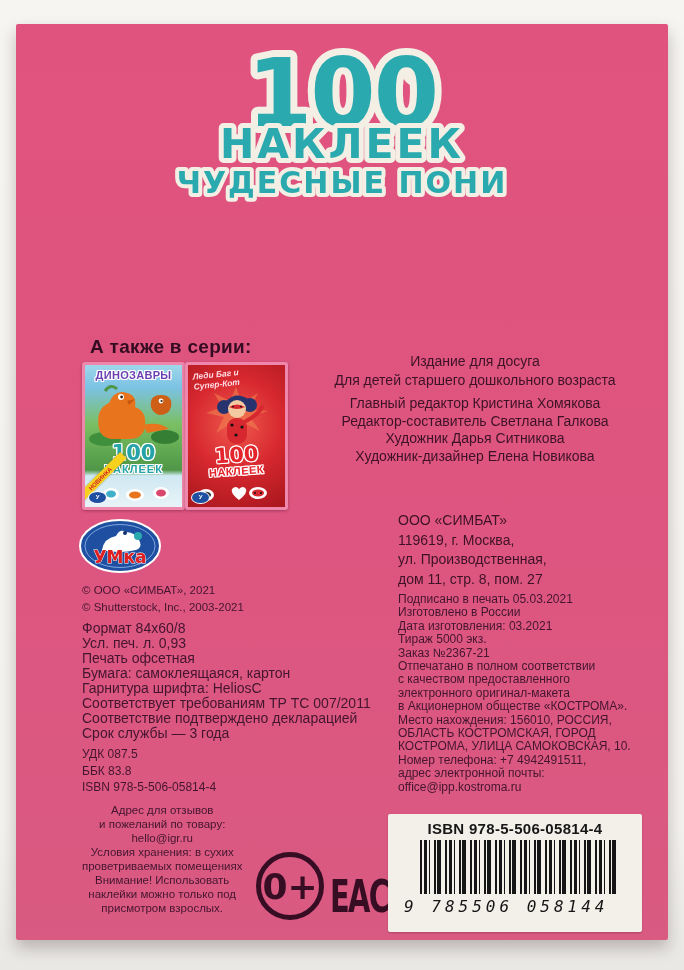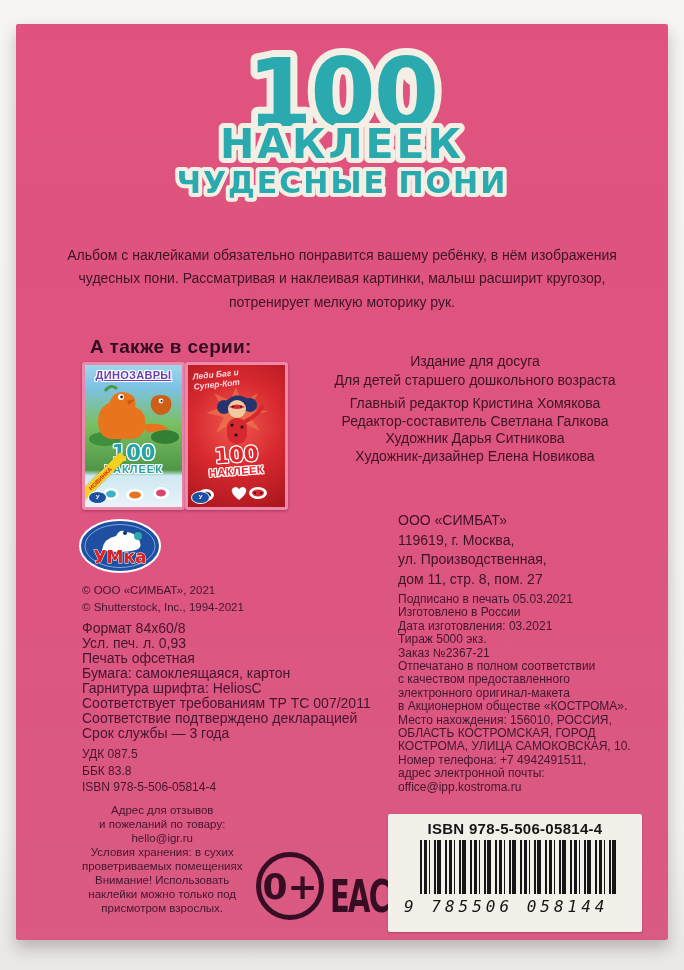--- a/index.html
+++ b/index.html
@@ -117,21 +117,21 @@
   }
   .thumb-dino{left:66px;
     background:linear-gradient(180deg,#9ed7ea 0%,#7cc2e4 16%,#7abf62 42%,#4f9747 74%,#cfe8f2 78%,#e8f3f8 100%);}
   .thumb-lady{left:169px;
     background:radial-gradient(circle at 50% 42%,#ef5a4e 0%,#d7282f 48%,#a8161d 100%);}
   .outline-white{
     text-shadow:-1px -1px 0 #fff,1px -1px 0 #fff,-1px 1px 0 #fff,1px 1px 0 #fff,
                  0 -1px 0 #fff,0 1px 0 #fff,-1px 0 0 #fff,1px 0 0 #fff;
   }
   .dino-title{position:absolute;top:4px;width:100%;text-align:center;
-    font-weight:bold;font-size:11px;color:#6a3fb0;letter-spacing:.3px;text-decoration:underline;}
+    font-weight:bold;font-size:11px;color:#6a3fb0;letter-spacing:.3px;}
   .thumb-art{position:absolute;left:0;top:16px;width:97px;height:66px;}
   .thumb-100{position:absolute;top:76px;width:100%;text-align:center;
     font-weight:bold;font-size:21px;color:#26a3a8;font-family:"DejaVu Sans",sans-serif;}
   .thumb-word{position:absolute;top:98px;width:100%;text-align:center;
     font-weight:bold;font-size:11px;color:#26a3a8;letter-spacing:1px;}
   .thumb-lady .thumb-100{color:#e3242b;transform:rotate(-4deg);top:78px;}
   .thumb-lady .thumb-word{color:#e3242b;transform:rotate(-4deg);top:100px;letter-spacing:.5px;}
   .ribbon{
     position:absolute;left:-18px;bottom:24px;width:66px;
     transform:rotate(-45deg);background:#f7d11e;color:#d42222;
@@ -159,23 +159,20 @@
     <svg class="title-svg" viewBox="0 0 652 190">
       <g>
         <circle cx="402" cy="22" r="17" fill="#f3efe5"></circle>
         <circle cx="407" cy="17" r="10" fill="#d4d0c6"></circle>
       </g>
       <text x="326" y="78" font-size="94" stroke-width="14" letter-spacing="-2">100</text>
       <text x="326" y="110" font-size="41" stroke-width="10" letter-spacing="3">НАКЛЕЕК</text>
       <text x="326" y="145" font-size="30" stroke-width="8" letter-spacing="2">ЧУДЕСНЫЕ ПОНИ</text>
     </svg>
 
-    <div class="description preline">Альбом с наклейками обязательно понравится вашему ребёнку, в нём изображения
-чудесных пони. Рассматривая и наклеивая картинки, малыш расширит кругозор,
-потренирует мелкую моторику рук.</div>
 
     <div class="series-heading">А также в серии:</div>
 
     <div class="thumb thumb-dino">
       <div class="dino-title outline-white">ДИНОЗАВРЫ</div>
       <svg class="thumb-art" viewBox="0 0 97 66">
         <ellipse cx="20" cy="58" rx="16" ry="7" fill="#3f8f3c"></ellipse>
         <ellipse cx="80" cy="56" rx="14" ry="7" fill="#357f34"></ellipse>
         <path d="M14 48 Q10 28 24 22 Q30 8 42 12 Q52 14 50 26 Q62 30 60 46 Q58 58 44 58 L26 58 Q16 56 14 48 Z" fill="#e8751e"></path>
         <circle cx="36" cy="16" r="3" fill="#fff"></circle>
@@ -267,21 +264,21 @@
         <ellipse cx="42" cy="28" rx="40" ry="26" fill="#1e4fa1" stroke="#ffffff" stroke-width="2"></ellipse>
         <ellipse cx="42" cy="28" rx="35" ry="21.5" fill="none" stroke="#7fa8e0" stroke-width="1"></ellipse>
         <path d="M24 32 Q26 20 38 18 Q42 10 48 14 Q58 14 62 24 Q64 30 58 32 Q42 36 24 32 Z" fill="#ffffff"></path>
         <circle cx="47" cy="15" r="2" fill="#10306e"></circle>
         <circle cx="60" cy="18" r="4" fill="#2aa9ae"></circle>
         <text x="42" y="45" font-size="17" font-weight="bold" fill="#e02020" stroke="#ffffff" stroke-width=".9" paint-order="stroke" text-anchor="middle" font-family="DejaVu Sans, sans-serif">УМка</text>
       </svg>
     </div>
 
     <div class="copyright preline">© ООО «СИМБАТ», 2021
-© Shutterstock, Inc., 1994-2021</div>
+© Shutterstock, Inc., 2003-2021</div>
     <div class="specs preline">Формат 84х60/8
 Усл. печ. л. 0,93
 Печать офсетная
 Бумага: самоклеящаяся, картон
 Гарнитура шрифта: HeliosC
 Соответствует требованиям ТР ТС 007/2011
 Соответствие подтверждено декларацией
 Срок службы — 3 года</div>
     <div class="codes preline">УДК 087.5
 ББК 83.8

